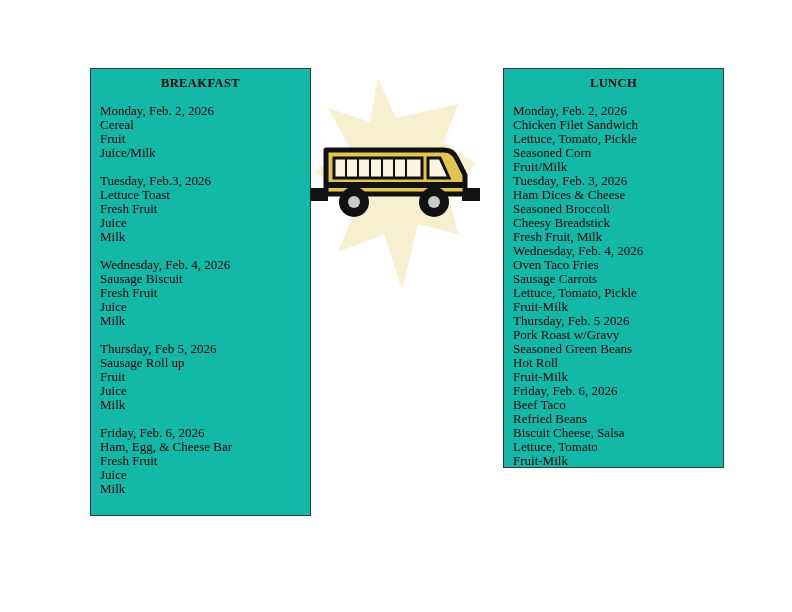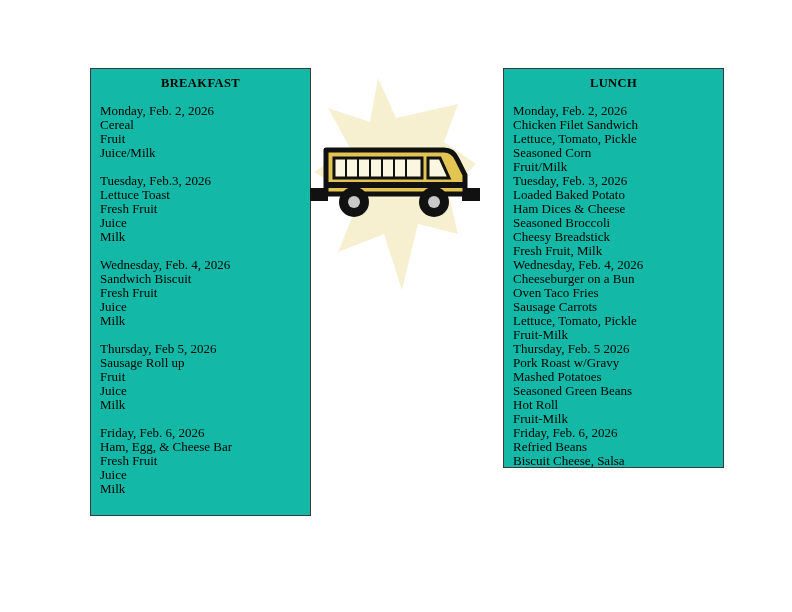--- a/index.html
+++ b/index.html
@@ -78,21 +78,21 @@
     <div class="day">
       <div class="day-heading">Tuesday, Feb.3, 2026</div>
       <div class="menu-item">Lettuce Toast</div>
       <div class="menu-item">Fresh Fruit</div>
       <div class="menu-item">Juice</div>
       <div class="menu-item">Milk</div>
     </div>
 
     <div class="day">
       <div class="day-heading">Wednesday, Feb. 4, 2026</div>
-      <div class="menu-item">Sandwich Biscuit</div>
+      <div class="menu-item">Sausage Biscuit</div>
       <div class="menu-item">Fresh Fruit</div>
       <div class="menu-item">Juice</div>
       <div class="menu-item">Milk</div>
     </div>
 
     <div class="day">
       <div class="day-heading">Thursday, Feb 5, 2026</div>
       <div class="menu-item">Sausage Roll up</div>
       <div class="menu-item">Fruit</div>
       <div class="menu-item">Juice</div>
@@ -145,47 +145,45 @@
     <div class="day">
       <div class="day-heading">Monday, Feb. 2, 2026</div>
       <div class="menu-item">Chicken Filet Sandwich</div>
       <div class="menu-item">Lettuce, Tomato, Pickle</div>
       <div class="menu-item">Seasoned Corn</div>
       <div class="menu-item">Fruit/Milk</div>
     </div>
 
     <div class="day">
       <div class="day-heading">Tuesday, Feb. 3, 2026</div>
-      <div class="menu-item">Loaded Baked Potato</div>
       <div class="menu-item">Ham Dices &amp; Cheese</div>
       <div class="menu-item">Seasoned Broccoli</div>
       <div class="menu-item">Cheesy Breadstick</div>
       <div class="menu-item">Fresh Fruit, Milk</div>
     </div>
 
     <div class="day">
       <div class="day-heading">Wednesday, Feb. 4, 2026</div>
-      <div class="menu-item">Cheeseburger on a Bun</div>
       <div class="menu-item">Oven Taco Fries</div>
       <div class="menu-item">Sausage Carrots</div>
       <div class="menu-item">Lettuce, Tomato, Pickle</div>
       <div class="menu-item">Fruit-Milk</div>
     </div>
 
     <div class="day">
       <div class="day-heading">Thursday, Feb. 5 2026</div>
       <div class="menu-item">Pork Roast w/Gravy</div>
-      <div class="menu-item">Mashed Potatoes</div>
       <div class="menu-item">Seasoned Green Beans</div>
       <div class="menu-item">Hot Roll</div>
       <div class="menu-item">Fruit-Milk</div>
     </div>
 
     <div class="day">
       <div class="day-heading">Friday, Feb. 6, 2026</div>
+      <div class="menu-item">Beef Taco</div>
       <div class="menu-item">Refried Beans</div>
       <div class="menu-item">Biscuit Cheese, Salsa</div>
       <div class="menu-item">Lettuce, Tomato</div>
       <div class="menu-item">Fruit-Milk</div>
     </div>
   </div>
 
 </div>
 
 </body></html>

